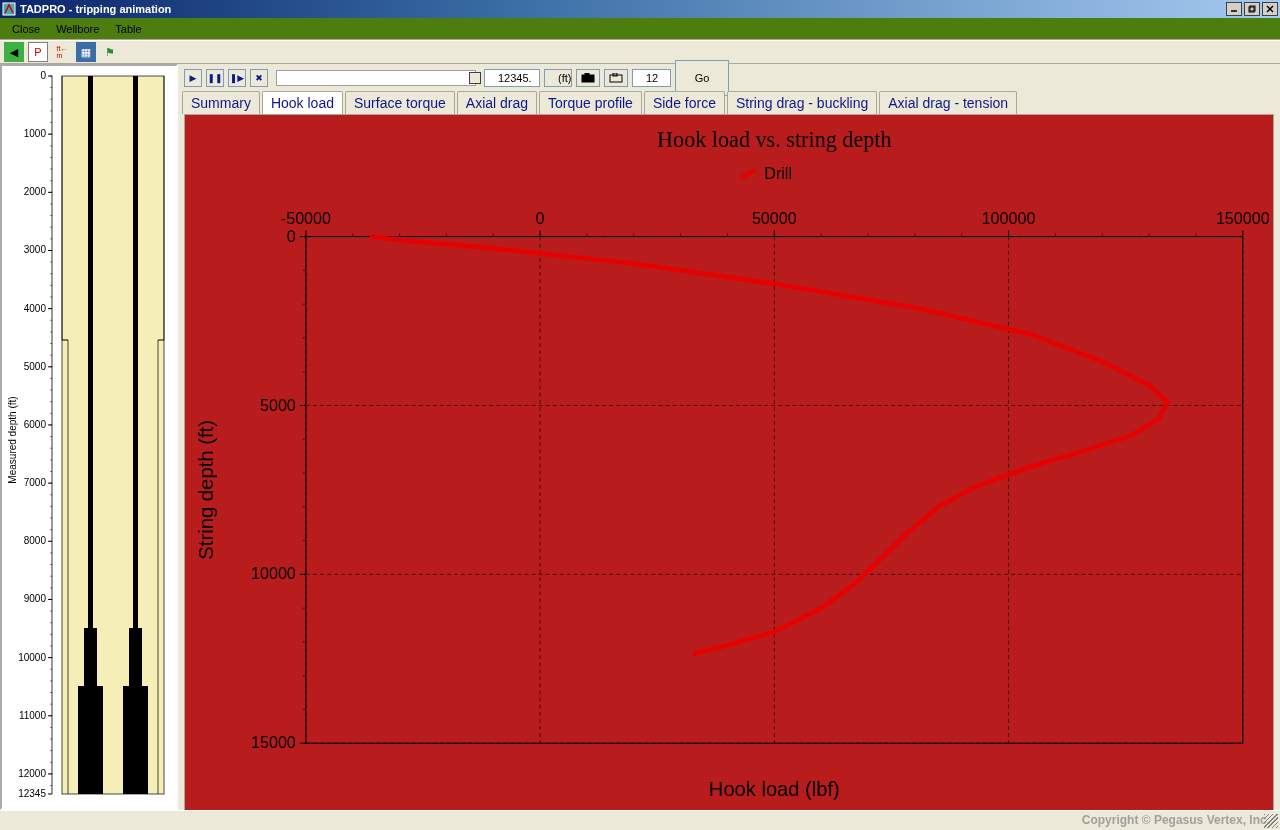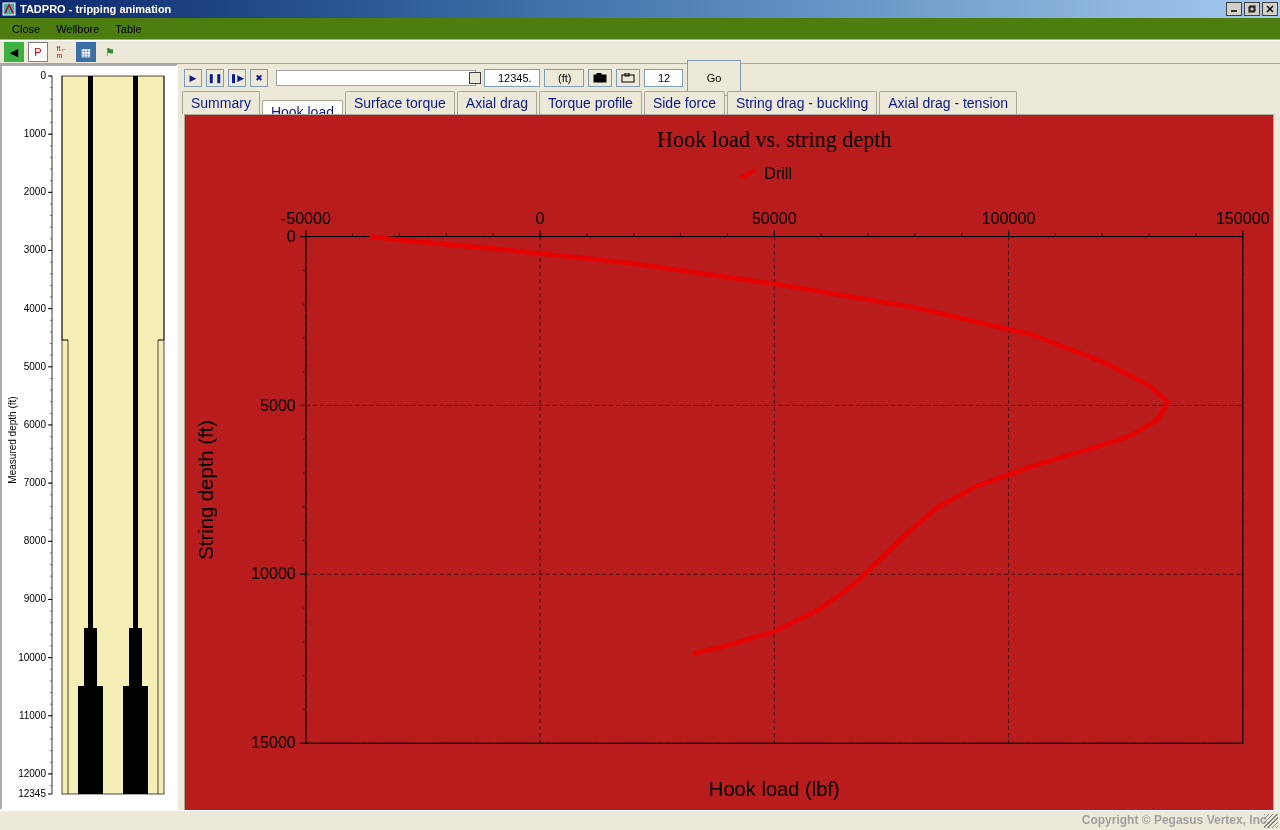--- a/index.html
+++ b/index.html
@@ -30,21 +30,21 @@
 
   .play-row { height:28px; background:#ece9d8; display:flex; align-items:center; padding:2px 6px; gap:4px; }
   .play-btn { width:18px; height:18px; border:1px solid #7f9db9; background:#ece9d8; display:flex; align-items:center; justify-content:center; font-size:9px; }
   .slider-track { flex:0 0 200px; height:16px; border:1px solid #a0a0a0; background:#fff; position:relative; margin:0 4px; }
   .slider-thumb { position:absolute; right:-6px; top:1px; width:12px; height:12px; background:#ece9d8; border:1px solid #404040; }
   .txtfld { height:18px; border:1px solid #7f9db9; background:#fff; font-size:11px; padding:0 13px; display:flex; align-items:center; }
   .go-btn { height:36px; width:54px; border:1px solid #7f9db9; background:#ece9d8; font-size:11px; display:flex; align-items:center; justify-content:center; }
 
   .tabs-row { height:22px; display:flex; align-items:flex-end; padding:0 4px; font-size:14px; color:#0b198c; }
   .tab { padding:3px 8px; border:1px solid #aca899; border-bottom:none; background:#ece9d8; margin-right:2px; border-radius:2px 2px 0 0; white-space:nowrap; }
-  .tab.active { background:#fff; position:relative; top:9px; }
+  .tab.active { background:#fff; position:relative; top:0; }
 
   .chart-area { flex:1; background:#b91c1c; border:1px solid #aca899; margin:0 6px 6px 6px; position:relative; }
 
   .copyright { position:absolute; right:10px; bottom:3px; font-size:12px; font-weight:bold; color:#a0a0a0; }
 
   
   .statusbar { position:absolute; left:0; right:0; bottom:0; height:20px; background:#ece9d8; border-top:1px solid #fff; }
   .grip { position:absolute; right:2px; bottom:2px; width:14px; height:14px; background:
      repeating-linear-gradient(135deg,#808080 0 1px, transparent 1px 3px);
   }
@@ -222,21 +222,21 @@
     <div class="play-row" id="play-row">
 
     <div class="play-btn" style="color: rgb(11, 25, 140);">▶</div>
         <div class="play-btn" style="color: rgb(11, 25, 140);">❚❚</div>
         <div class="play-btn" style="color: rgb(11, 25, 140);">❚▶</div>
         <div class="play-btn" style="color: rgb(11, 25, 140);">✖</div>
         <div class="slider-track">
           <div class="slider-thumb"></div>
         </div>
         <div class="txtfld" style="width: 56px;">12345.</div>
-        <div class="txtfld" style="width: 40px; background: rgb(236, 233, 216); border: 1px solid rgb(127, 157, 185);">(ft)</div>
+        <div class="txtfld" style="width: 28px; background: rgb(236, 233, 216); border: 1px solid rgb(127, 157, 185);">(ft)</div>
         <div class="play-btn" style="width: 24px;">
           <svg width="14" height="10" viewBox="0 0 14 10">
             <rect x="1" y="2" width="12" height="7" fill="#000" stroke="#000"></rect>
             <rect x="4" y="0" width="4" height="3" fill="#000" stroke="#000"></rect>
           </svg>
         </div>
         <div class="play-btn" style="width: 24px;">
           <svg width="14" height="10" viewBox="0 0 14 10">
             <rect x="1" y="2" width="12" height="7" fill="none" stroke="#000"></rect>
             <rect x="4" y="0" width="4" height="3" fill="none" stroke="#000"></rect>

